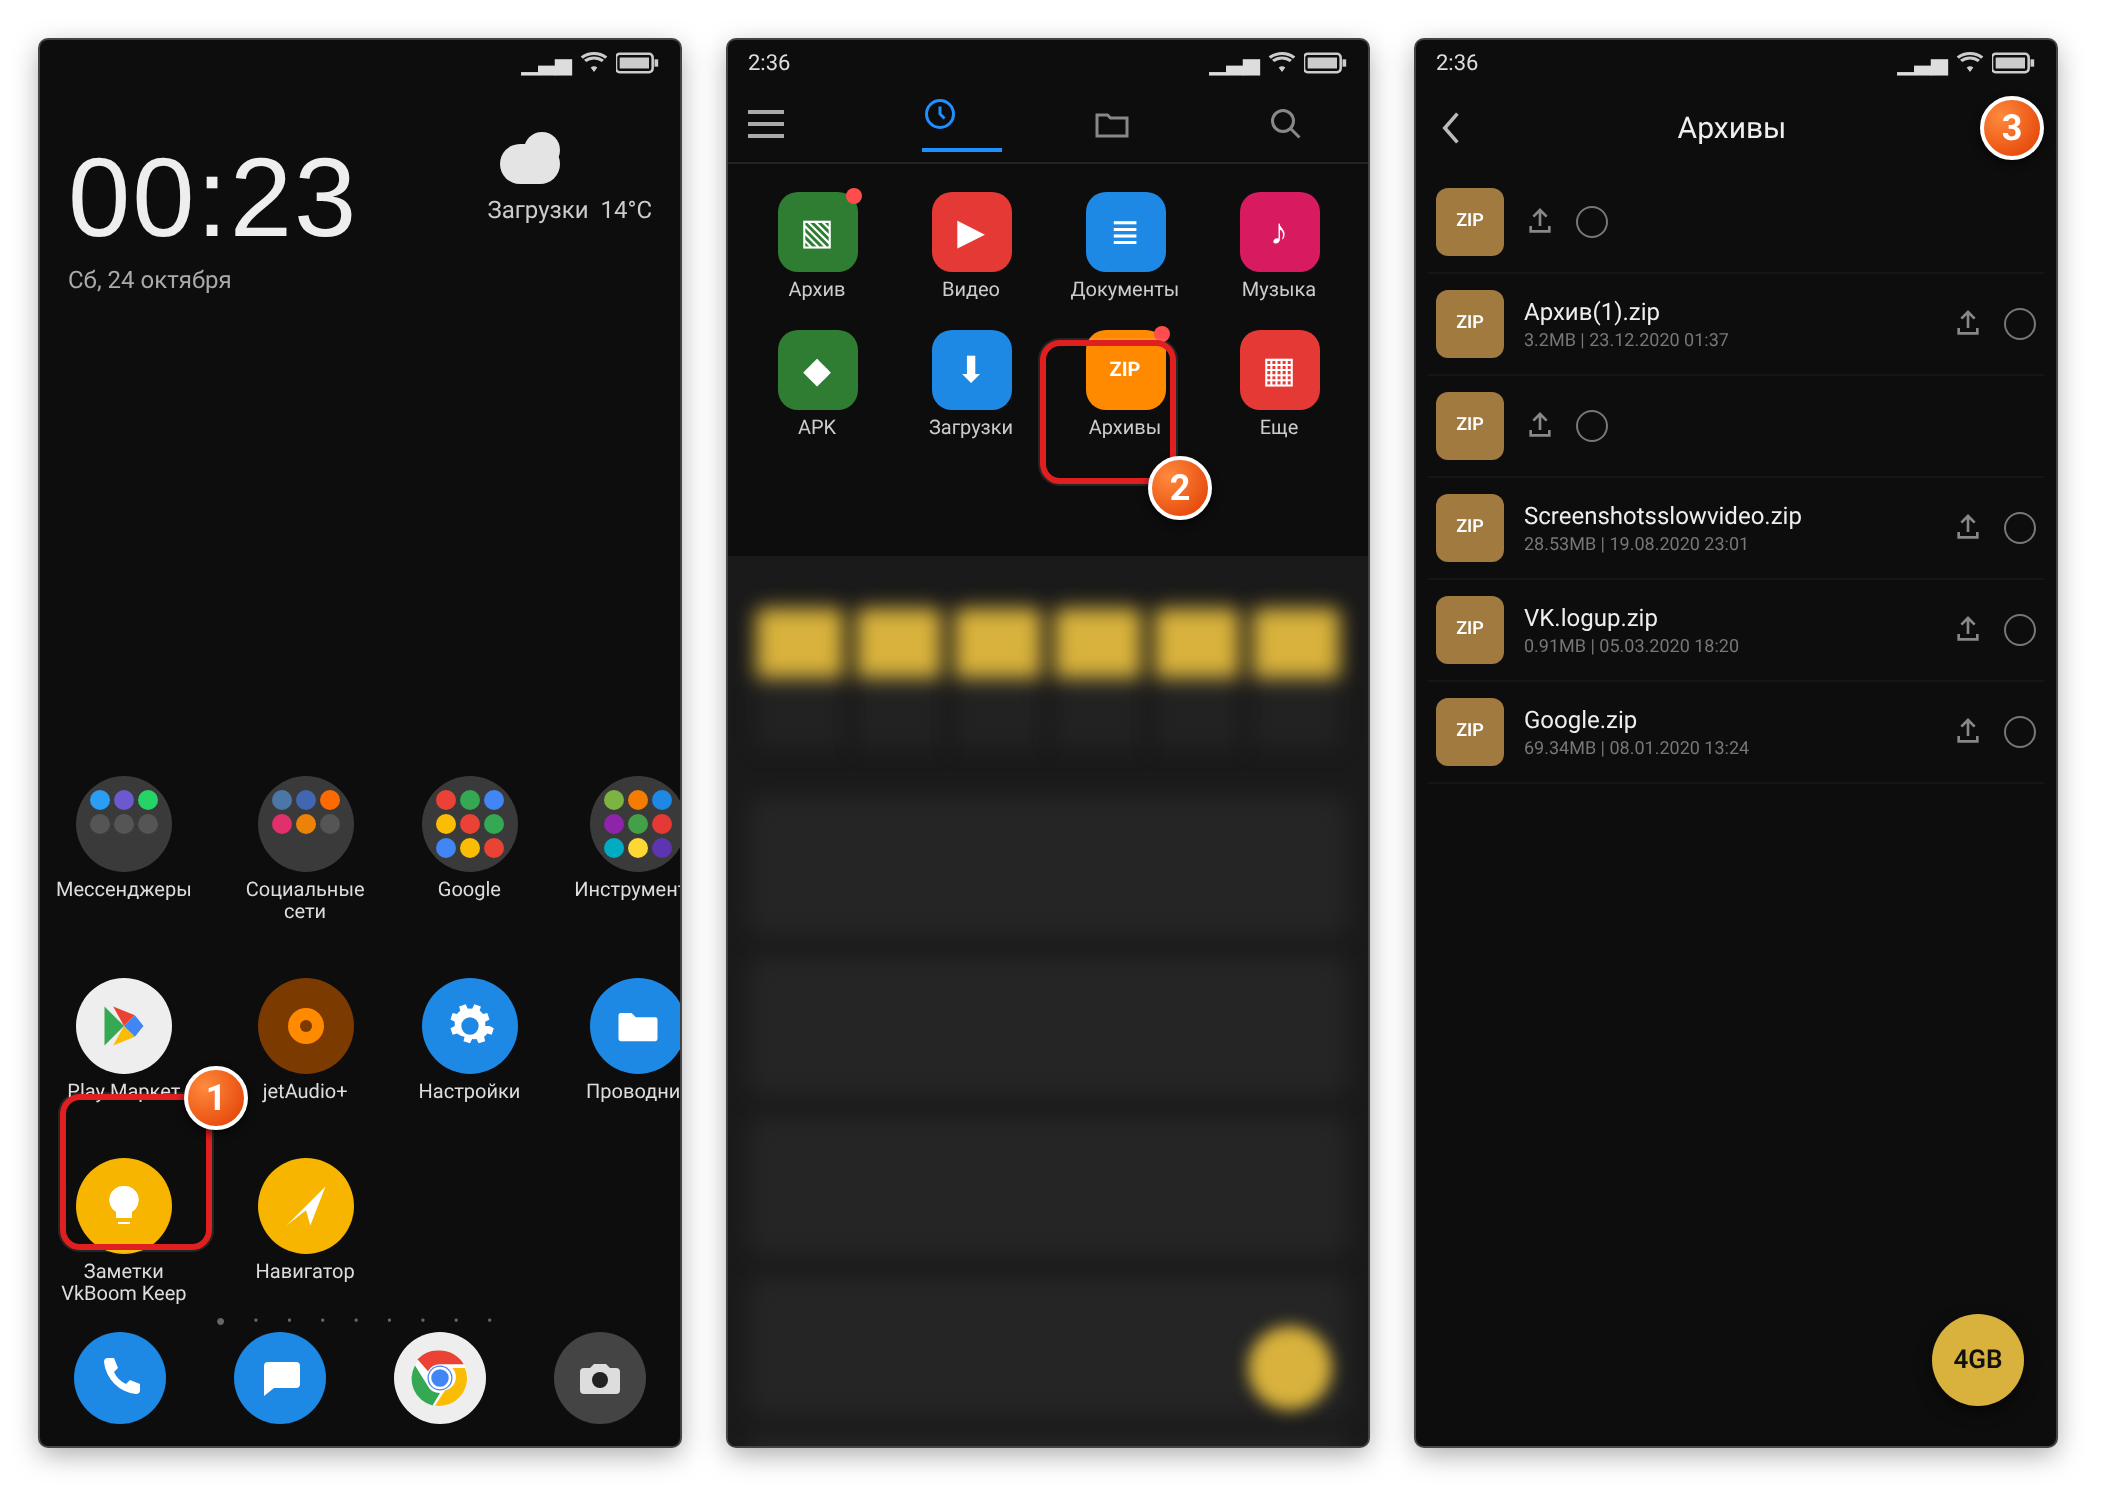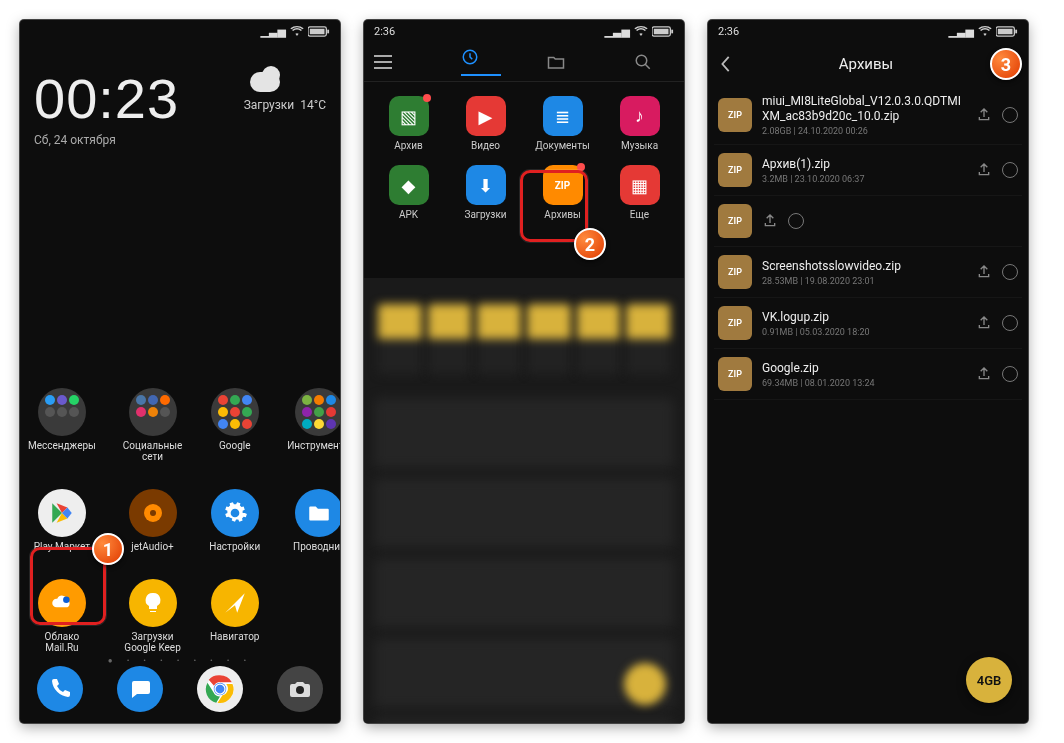--- a/index.html
+++ b/index.html
@@ -281,36 +281,26 @@
     <div class="app">
       <div class="icon c-blue">
         <svg width="26" height="26" viewBox="0 0 24 24" fill="#fff">
             <path d="M3 6h6l2 2h10v10a2 2 0 01-2 2H3a2 2 0 01-2-2V8a2 2 0 012-2z" opacity=".0"></path>
             <path d="M4 6h5l2 2h9a1 1 0 011 1v9a1 1 0 01-1 1H4a1 1 0 01-1-1V7a1 1 0 011-1z"></path>
           </svg>
       </div>
       <span>Проводник</span>
     </div>
     <div class="app">
-      <div class="icon c-mail">
-        <svg width="26" height="26" viewBox="0 0 24 24">
-            <path fill="#fff" d="M7 16a4 4 0 010-8 5 5 0 019-1 4 4 0 011 8z" opacity=".0"></path>
-            <path fill="#fff" d="M17 16H7a4 4 0 010-8c.2 0 .4 0 .6.1A5 5 0 0117 9a4 4 0 010 7z"></path>
-            <circle cx="16" cy="9" r="3" fill="#0b5ed7"></circle>
-          </svg>
-      </div>
-      <span>Облако Mail.Ru</span>
-    </div>
-    <div class="app">
       <div class="icon c-yellow">
         <svg width="24" height="24" viewBox="0 0 24 24" fill="#fff">
             <path d="M9 21h6v-1H9zm3-19a7 7 0 00-4 13v3h8v-3a7 7 0 00-4-13z"></path>
           </svg>
       </div>
-      <span>Загрузки Google Keep</span>
+      <span>Заметки VkBoom Keep</span>
     </div>
     <div class="app">
       <div class="icon c-yellow">
         <svg width="26" height="26" viewBox="0 0 24 24" fill="#fff">
             <path d="M3 21L21 3l-7 18-2-7z"></path>
           </svg>
       </div>
       <span>Навигатор</span>
     </div>
   </div>
@@ -479,38 +469,34 @@
           <path d="M9 2L2 10l7 8"></path>
         </svg>
     </span>
     <span class="title">Архивы</span>
     <span style="color:#bbb; font-size:16px;">⋮</span>
   </div>
 
   <div class="file-list" id="file-list">
       <div class="file">
         <div class="zip">ZIP</div>
-        <div class="meta">
-          <div class="name">miui_MI8LiteGlobal_V12.0.3.0.QDTMIXM_ac83b9d20c_10.0.zip</div>
-          <div class="sub">2.08GB   |   24.10.2020 00:26</div>
-        </div>
         <div class="actions">
           <span class="share">
             <svg width="16" height="16" viewBox="0 0 24 24" fill="none" stroke="#888" stroke-width="2">
               <path d="M12 3v12M7 8l5-5 5 5M5 15v4h14v-4"></path>
             </svg>
           </span>
           <span class="circle"></span>
         </div>
       </div>
       <div class="file">
         <div class="zip">ZIP</div>
         <div class="meta">
           <div class="name">Архив(1).zip</div>
-          <div class="sub">3.2MB   |   23.10.2020 06:37</div>
+          <div class="sub">3.2MB   |   23.12.2020 01:37</div>
         </div>
         <div class="actions">
           <span class="share">
             <svg width="16" height="16" viewBox="0 0 24 24" fill="none" stroke="#888" stroke-width="2">
               <path d="M12 3v12M7 8l5-5 5 5M5 15v4h14v-4"></path>
             </svg>
           </span>
           <span class="circle"></span>
         </div>
       </div>

